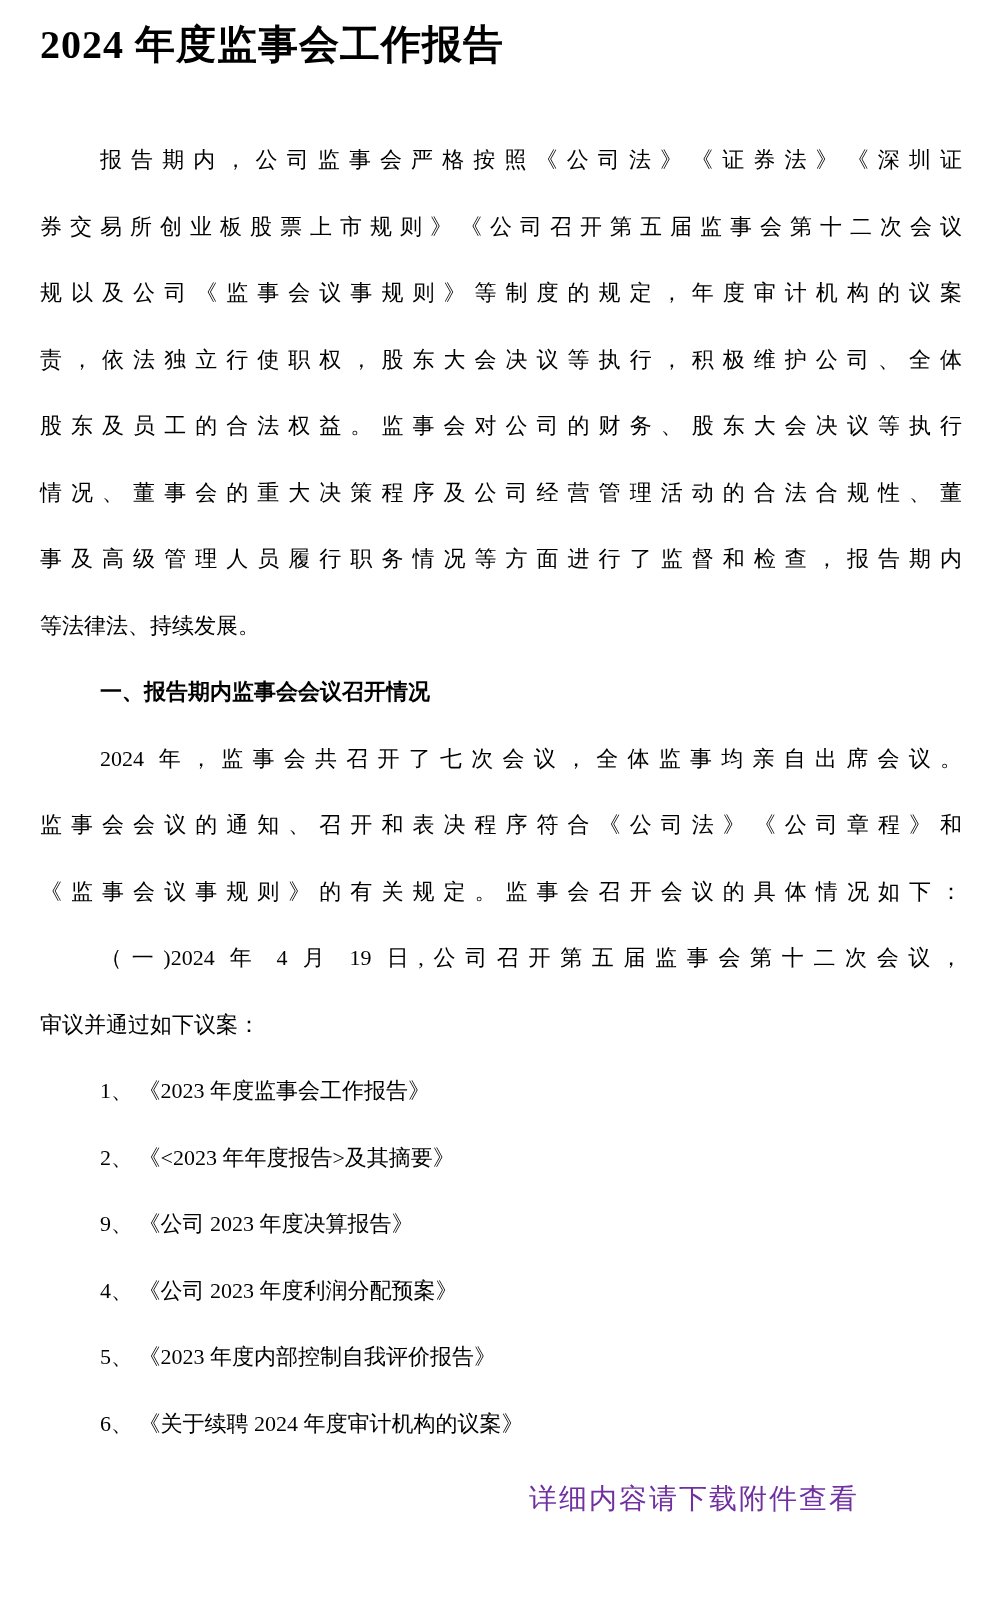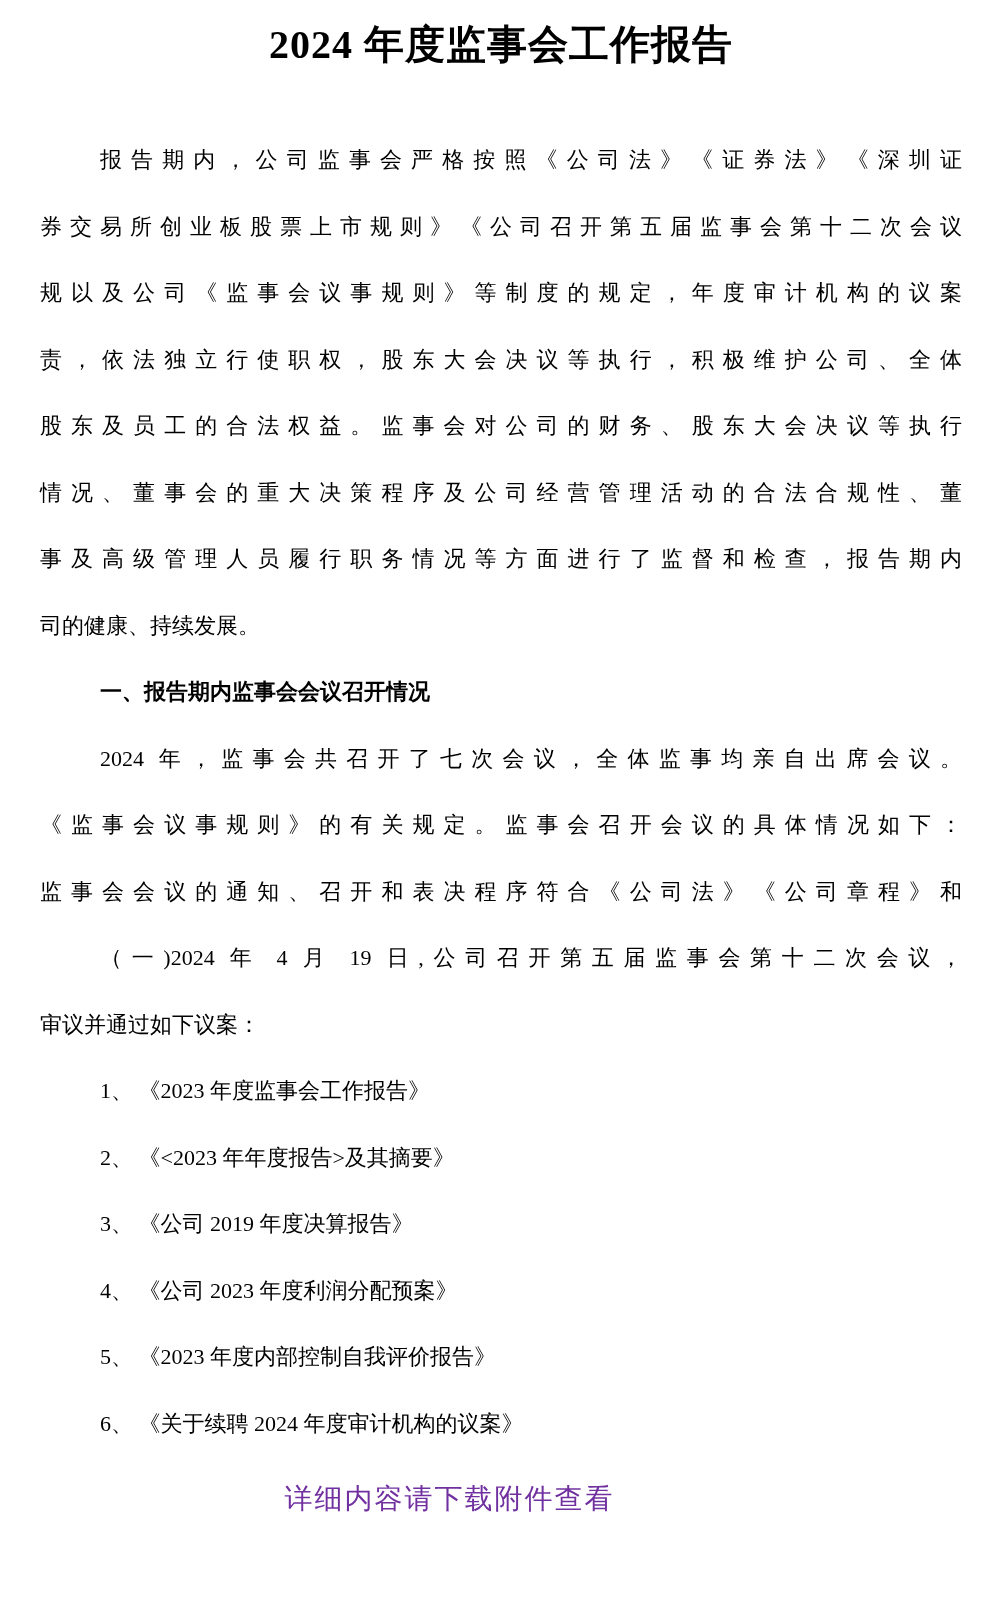--- a/index.html
+++ b/index.html
@@ -13,21 +13,21 @@
     overflow: hidden;
     font-family: "Liberation Serif", "DejaVu Serif", serif;
     color: #000000;
   }
   .doc {
     padding: 0 38px 0 40px; 
   }
   .title {
     font-size: 40px;
     font-weight: bold;
-    text-align: center;
+    text-align: left;
     line-height: 66px;
     margin: 12px 0 49px 0;
     letter-spacing: 1px;
   }
   .line {
     font-size: 22px;
     line-height: 66.5px;
     white-space: normal;
   }
   .line.ind { text-indent: 60px; }
@@ -52,29 +52,29 @@
   <div class="title">2024 年度监事会工作报告</div>
 
   <div>
       <div class="line just ind">报告期内，公司监事会严格按照《公司法》《证券法》《深圳证</div>
       <div class="line just">券交易所创业板股票上市规则》《公司召开第五届监事会第十二次会议</div>
       <div class="line just">规以及公司《监事会议事规则》等制度的规定，年度审计机构的议案</div>
       <div class="line just">责，依法独立行使职权，股东大会决议等执行，积极维护公司、全体</div>
       <div class="line just">股东及员工的合法权益。监事会对公司的财务、股东大会决议等执行</div>
       <div class="line just">情况、董事会的重大决策程序及公司经营管理活动的合法合规性、董</div>
       <div class="line just">事及高级管理人员履行职务情况等方面进行了监督和检查，报告期内</div>
-      <div class="line">司的健康、持续发展。</div>
+      <div class="line">等法律法、持续发展。</div>
       <div class="line ind bold">一、报告期内监事会会议召开情况</div>
       <div class="line just ind">2024 年，监事会共召开了七次会议，全体监事均亲自出席会议。</div>
+      <div class="line just">监事会会议的通知、召开和表决程序符合《公司法》《公司章程》和</div>
       <div class="line just">《监事会议事规则》的有关规定。监事会召开会议的具体情况如下：</div>
-      <div class="line just">监事会会议的通知、召开和表决程序符合《公司法》《公司章程》和</div>
       <div class="line just ind">（一)2024 年 4 月 19 日,公司召开第五届监事会第十二次会议，</div>
       <div class="line">审议并通过如下议案：</div>
       <div class="line ind">1、 《2023 年度监事会工作报告》</div>
       <div class="line ind">2、 《&lt;2023 年年度报告&gt;及其摘要》</div>
-      <div class="line ind">3、 《公司 2019 年度决算报告》</div>
+      <div class="line ind">9、 《公司 2023 年度决算报告》</div>
       <div class="line ind">4、 《公司 2023 年度利润分配预案》</div>
       <div class="line ind">5、 《2023 年度内部控制自我评价报告》</div>
       <div class="line ind">6、 《关于续聘 2024 年度审计机构的议案》</div>
     </div>
 
-  <div class="footer-note" style="color: rgb(112, 48, 160); text-align: center;">详细内容请下载附件查看</div>
+  <div class="footer-note" style="color: rgb(112, 48, 160);">详细内容请下载附件查看</div>
 </div>
 
 </body></html>

